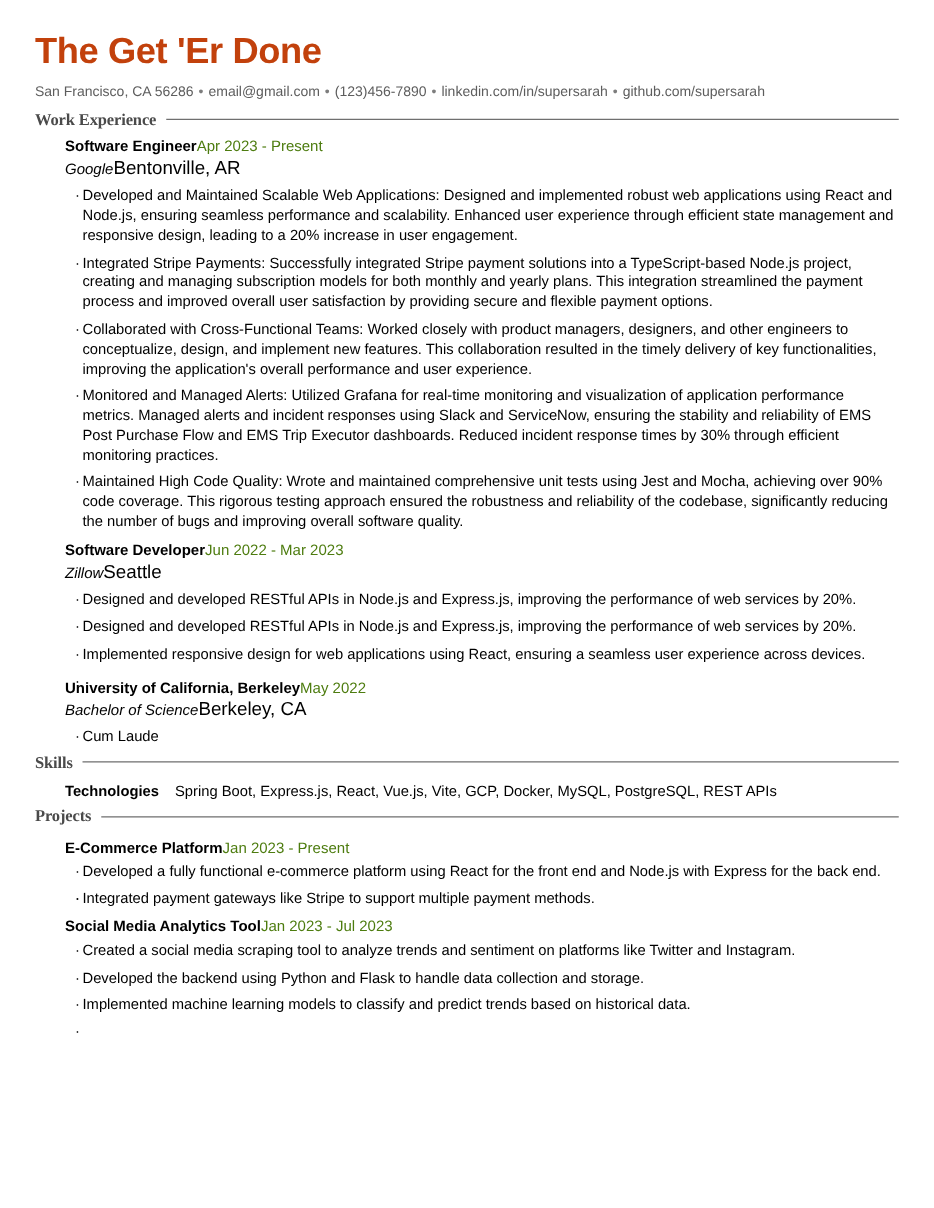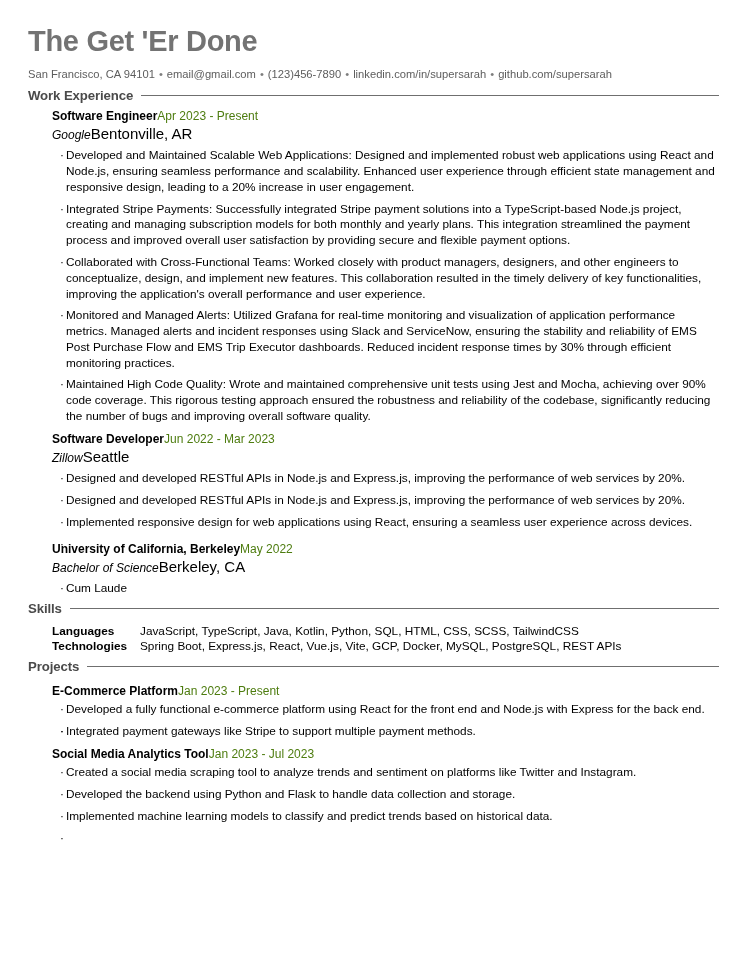--- a/index.html
+++ b/index.html
@@ -23,41 +23,42 @@
     overflow: hidden;
   }
 
   
   .resume-name {
     font-size: 29px;
     font-weight: bold;
     letter-spacing: -0.3px;
     line-height: 1.1;
     margin: 0 0 9px 0;
-    color: #737373;
+    color: #c2410c;
   }
   .contact-line {
     font-size: 11.2px;
     color: #5d5d5d;
     line-height: 1.25;
     margin-bottom: 7px;
     white-space: nowrap;
   }
   .contact-sep {
     padding: 0 4px;
     color: #7d7d7d;
   }
 
   
   .section-header {
     display: flex;
     align-items: center;
     gap: 8px;
     margin-top: 4px;
     margin-bottom: 5px;
+    font-family: Liberation Serif, serif;
   }
   .section-title {
     font-size: 13.2px;
     font-weight: bold;
     color: #4a4a4a;
     white-space: nowrap;
     letter-spacing: -0.1px;
   }
   .section-rule {
     flex: 1 1 auto;
@@ -149,21 +150,21 @@
   .section-block { margin-bottom: 2px; }
   .edu-gap { height: 4px; }
 </style>
 </head>
 <body>
 
 <div class="page">
 
   <div>
     <h1 class="resume-name">The Get 'Er Done</h1>
-    <div class="contact-line"><span>San Francisco, CA 94101</span><span class="contact-sep">•</span><span>email@gmail.com</span><span class="contact-sep">•</span><span>(123)456-7890</span><span class="contact-sep">•</span><span>linkedin.com/in/supersarah</span><span class="contact-sep">•</span><span>github.com/supersarah</span></div>
+    <div class="contact-line"><span>San Francisco, CA 56286</span><span class="contact-sep">•</span><span>email@gmail.com</span><span class="contact-sep">•</span><span>(123)456-7890</span><span class="contact-sep">•</span><span>linkedin.com/in/supersarah</span><span class="contact-sep">•</span><span>github.com/supersarah</span></div>
   </div>
 
   <div class="section-block">
     <div class="section-header">
       <div class="section-title">Work Experience</div>
       <div class="section-rule"></div>
     </div>
     <div>
 
       <div class="entry entry-block">
@@ -221,24 +222,20 @@
     </div>
   </div>
 
   <div class="section-block">
     <div class="section-header">
       <div class="section-title">Skills</div>
       <div class="section-rule"></div>
     </div>
     <div class="skills-wrap">
       <div class="skill-row">
-        <div class="skill-label">Languages</div>
-        <div class="skill-value">JavaScript, TypeScript, Java, Kotlin, Python, SQL, HTML, CSS, SCSS, TailwindCSS</div>
-      </div>
-      <div class="skill-row">
         <div class="skill-label">Technologies</div>
         <div class="skill-value">Spring Boot, Express.js, React, Vue.js, Vite, GCP, Docker, MySQL, PostgreSQL, REST APIs</div>
       </div>
     </div>
   </div>
 
   <div class="section-block">
     <div class="section-header">
       <div class="section-title">Projects</div>
       <div class="section-rule"></div>

